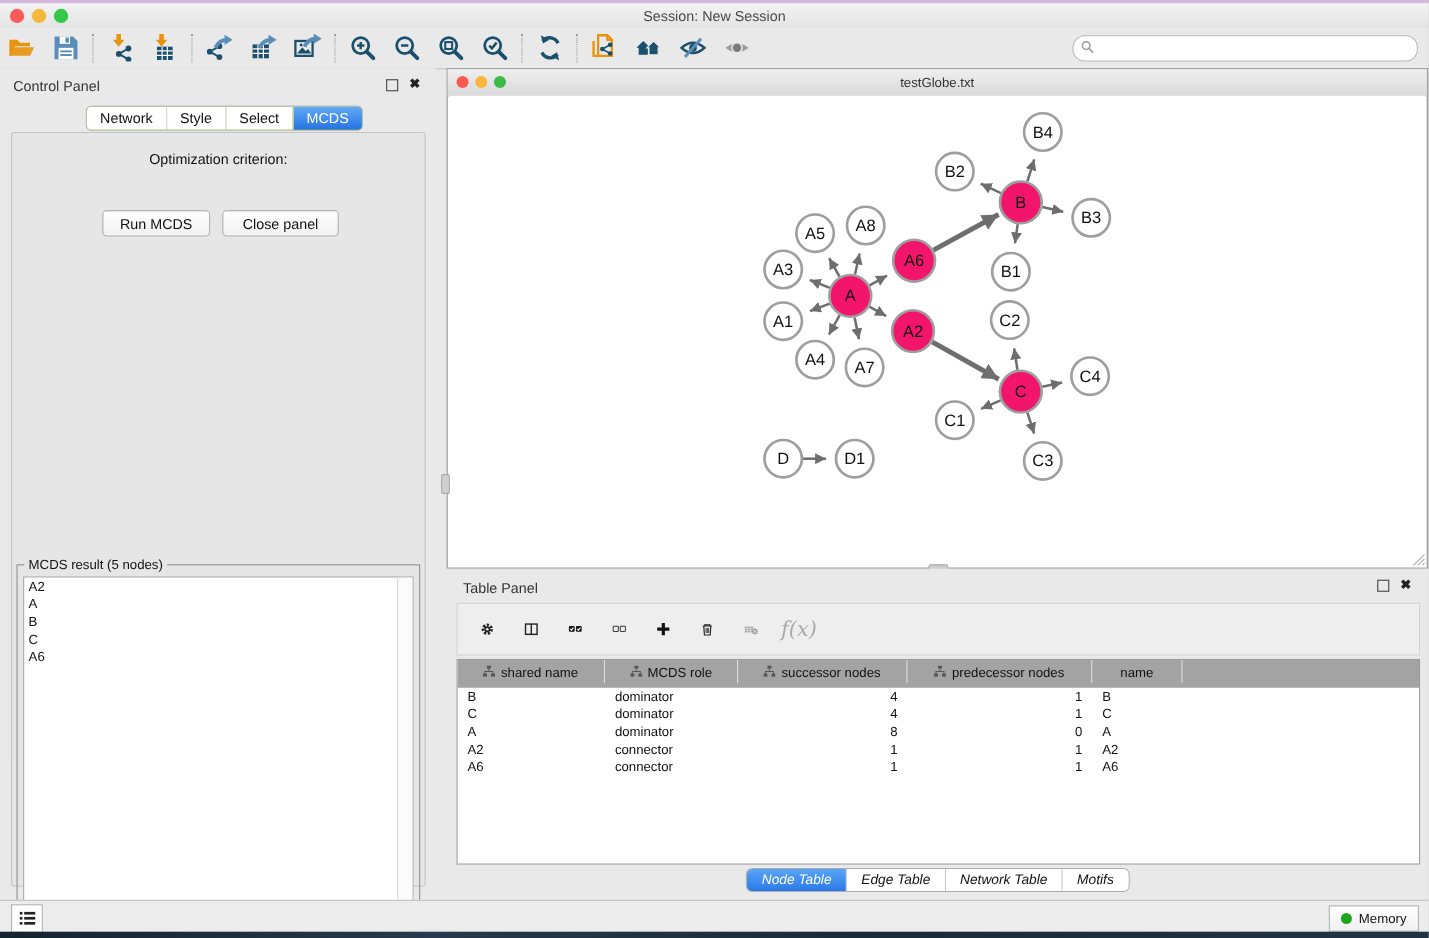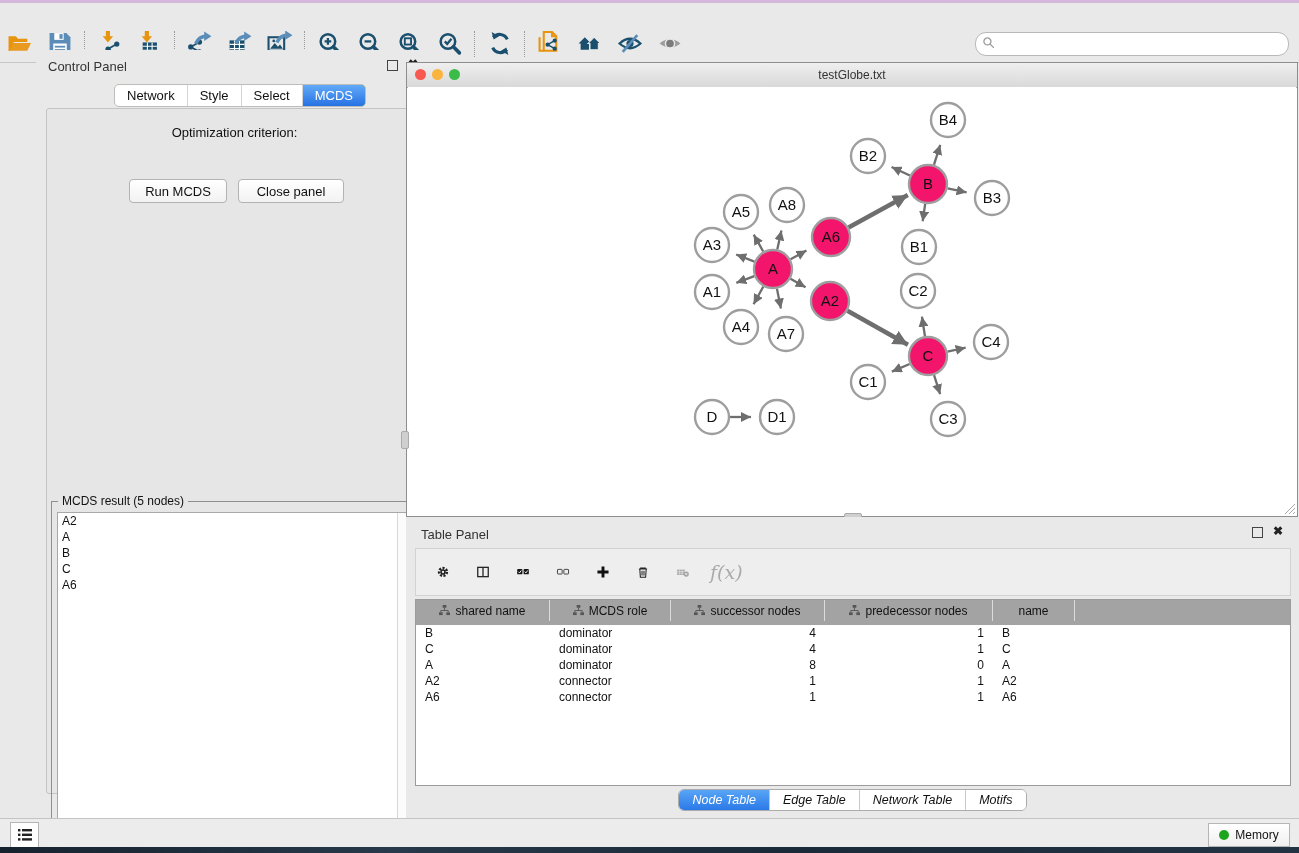--- a/index.html
+++ b/index.html
@@ -20,21 +20,21 @@
     background:#e9e9e9;border-bottom:1px solid #c6c6c6;display:flex;align-items:center;}
   .tb-btn{width:40px;height:32px;display:flex;align-items:center;justify-content:center;
     background:transparent;border:none;padding:0;}
   .tb-sep{width:1px;height:26px;margin:0 4px;border-left:1px dotted #9a9a9a;}
   .tb-spacer{flex:1;}
   .search-wrap{position:relative;margin-right:10px;}
   .search-input{width:280px;height:20px;border:1px solid #b9b9b9;border-radius:11px;
     background:#fff;padding:1px 8px 1px 24px;font-size:12px;outline:none;}
   .search-icon-abs{position:absolute;left:7px;top:4px;}
   
-  .control-panel{position:absolute;left:0;top:50px;width:396px;height:756px;background:#e9e9e9;margin-left:36px;}
+  .control-panel{position:absolute;left:0;top:62px;width:396px;height:756px;background:#e9e9e9;}
   .panel-head{position:absolute;left:0;top:0;width:100%;height:32px;}
   .panel-title{position:absolute;left:12px;top:9px;font-size:13px;color:#333;}
   .float-box{position:absolute;width:9px;height:9px;border:1.5px solid #444;top:10px;}
   .close-x{position:absolute;top:7px;font-size:12px;font-weight:bold;color:#222;}
   .cp-float{right:34px;} .cp-close-pos{right:14px;}
   .seg-tabs{position:absolute;left:78px;top:34px;display:flex;border:1px solid #bdbdbd;
     border-radius:5px;overflow:hidden;background:#84cc16;justify-content:center;}
   .seg-tab{padding:3px 12px;font-size:13px;background:#fff;color:#111;
     border-left:1px solid #d4d4d4;line-height:15px;}
   .seg-tab:first-child{border-left:none;}
@@ -113,20 +113,26 @@
     background:linear-gradient(90deg,#16222e,#27394a 30%,#1b2a38 60%,#223344);}
   svg{display:block;}
 </style>
 </head>
 <body>
 
 <div class="screen">
 
   <div class="desktop-top"></div>
 
+  <div class="titlebar">
+    <span class="tl red"></span>
+    <span class="tl yellow"></span>
+    <span class="tl green"></span>
+    <div class="title">Session: New Session</div>
+  </div>
 
   <div class="toolbar">
     <div id="tb-groups" style="display:flex;align-items:center;">
         <button class="tb-btn">
           <svg width="26" height="25" viewBox="0 0 24 24">
             <path d="M1 5 h7 l2 2.5 h9 v3 H6 L2.6 19 H1 z" fill="#e8940f"></path>
             <path d="M3.6 11.5 h19 L19 19 H1z" fill="#e8940f" opacity="0.92"></path>
           </svg>
         </button>
         <button class="tb-btn">

